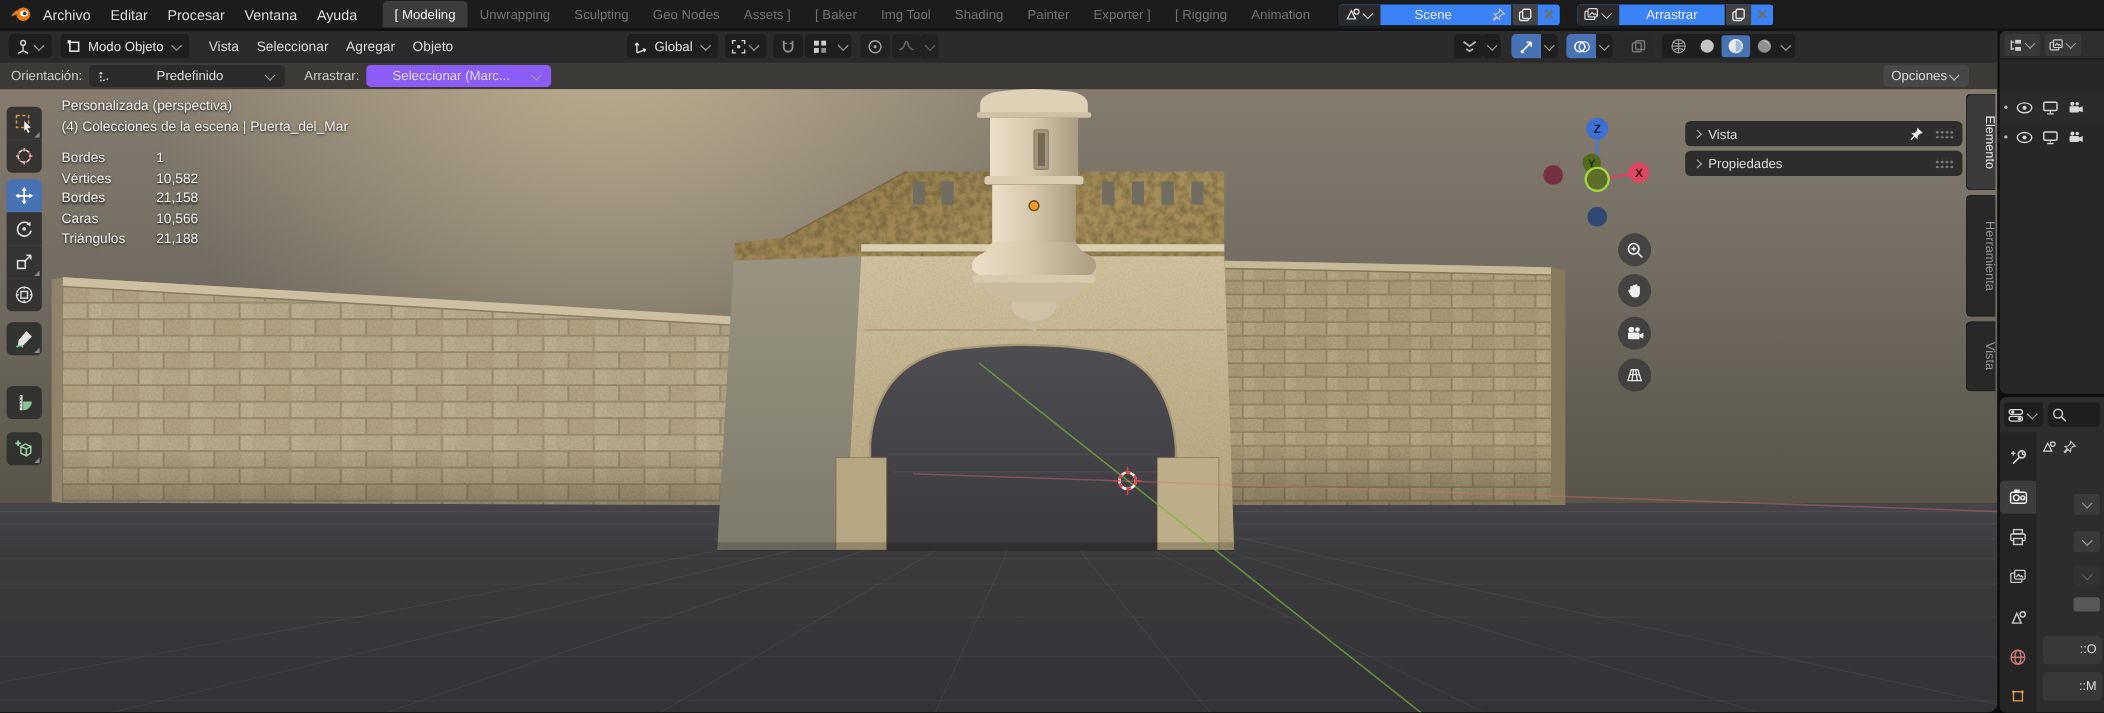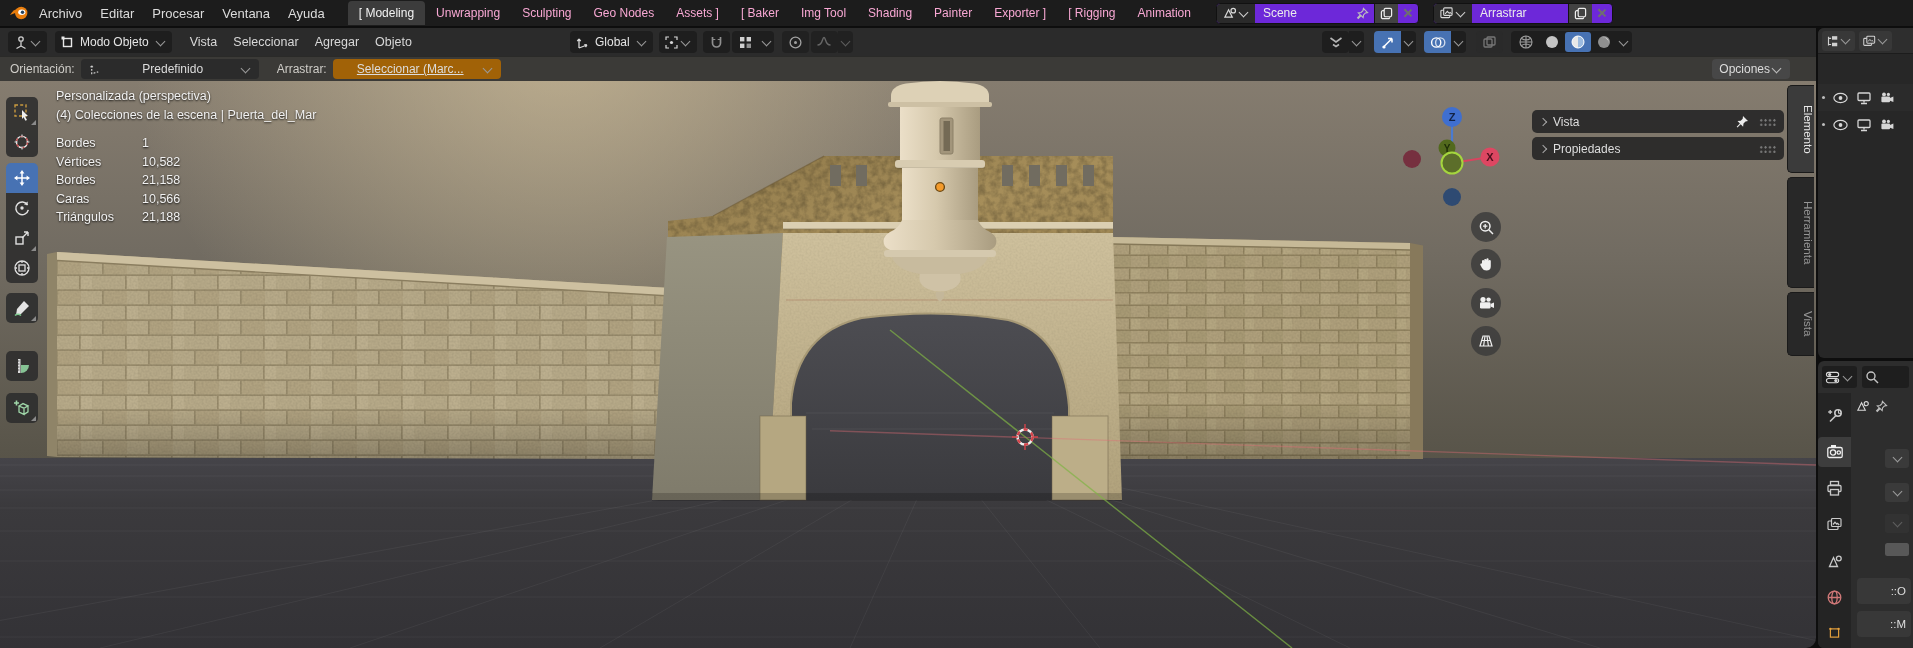--- a/index.html
+++ b/index.html
@@ -11,23 +11,23 @@
   .chev { display:inline-block; width:7px; height:7px; border-right:1.6px solid currentColor; border-bottom:1.6px solid currentColor; transform:rotate(45deg); margin:0 3px 2px 3px; flex:none; }
   .chev-r { display:inline-block; width:6px; height:6px; border-right:1.5px solid currentColor; border-bottom:1.5px solid currentColor; transform:rotate(-45deg); margin-right:7px; flex:none; }
   .grip { width:17px; height:9px; flex:none; background-image:radial-gradient(circle,#8f8f8f 1.1px,transparent 1.3px); background-size:4.4px 4.6px; background-position:0 1px; opacity:.8; }
   .ico { display:inline-flex; align-items:center; justify-content:center; flex:none; }
   svg { display:block; }
 
   
   #topbar { position:absolute; left:0; top:0; width:1913px; height:27px; background:#1c1c1c; display:flex; align-items:center; padding:0 8px; border-bottom:1px solid #0d0d0d; }
   #topbar .menu { font-size:13px; color:#dcdcdc; padding:4px 9px; border-radius:4px; cursor:default; }
   .tabs { display:flex; align-items:flex-start; margin-left:14px; }
-  .tab { font-size:12px; color:#f9a8d4; padding:5px 11px; border-radius:4px 4px 0 0; white-space:nowrap; }
+  .tab { font-size:12px; color:#737373; padding:5px 11px; border-radius:4px 4px 0 0; white-space:nowrap; }
   .tab.active { background:#3c3c3c; color:#f2f2f2; }
-  .id-block { display:flex; align-items:center; height:21px; background:#6d28d9; border:1px solid #111; border-radius:4px; margin-left:14px; overflow:hidden; }
+  .id-block { display:flex; align-items:center; height:21px; background:#3b82f6; border:1px solid #111; border-radius:4px; margin-left:14px; overflow:hidden;text-align:center; }
   .id-block .seg { display:flex; align-items:center; height:100%; padding:0 5px; color:#cfcfcf; }
   .id-block .seg.icon-seg { background:#2a2a2a; }
   .id-block .name { font-size:12px; color:#ececec; padding:0 8px; min-width:96px; }
   .id-block .btn-seg { background:#424242; border-left:1px solid #141414; }
   .id-block .dim { color:#6f6f6f; }
   .xmark { position:relative; width:10px; height:10px; }
   .xmark:before,.xmark:after { content:""; position:absolute; left:4.4px; top:0; width:1.6px; height:10px; background:currentColor; }
   .xmark:before { transform:rotate(45deg);} .xmark:after { transform:rotate(-45deg);}
 
   
@@ -38,21 +38,21 @@
   .tog { width:27px; height:22px; border-radius:4px 0 0 4px; display:flex; align-items:center; justify-content:center; background:#1e1e1e; color:#c9c9c9; }
   .tog.on { background:#4772b3; color:#fff; }
   .tog-chev { width:15px; height:22px; border-radius:0 4px 4px 0; background:#1e1e1e; display:flex; align-items:center; justify-content:center; color:#9a9a9a; margin-right:4px; }
   .shade-slot { width:26px; height:20px; display:flex; align-items:center; justify-content:center; border-radius:3px; color:#b9b9b9; }
   .shade-slot.on { background:#4772b3; color:#fff; }
 
   
   #tool-settings { position:absolute; left:0; top:56px; width:1816px; height:25px; background:#3b3a37; display:flex; align-items:center; padding:0 10px; border-top:1px solid #2a2a28; }
   #tool-settings .lab { font-size:12px; color:#cfcdc8; margin-right:6px; }
   .ts-btn { display:flex; align-items:center; height:20px; background:#2b2b2b; border-radius:4px; padding:0 7px; color:#dcdcdc; font-size:12px; white-space:nowrap; }
-  .ts-drop { background:#a16207;text-decoration:underline; }
+  .ts-drop { background:#8b5cf6; }
   #options-btn { margin-left:auto; margin-right:16px; background:#474747; }
 
   
   #viewport { position:absolute; left:0; top:81px; width:1816px; height:567px; overflow:hidden; border-radius:0 0 10px 0; }
   #scene { position:absolute; left:0; top:0; }
 
   
   #stats { position:absolute; left:56px; top:6px; font-size:12.5px; color:#f1f1f1; text-shadow:0 1px 2px rgba(0,0,0,.85); line-height:18.5px; }
   #stats .row { display:flex; }
   #stats .sl { width:86px; }

